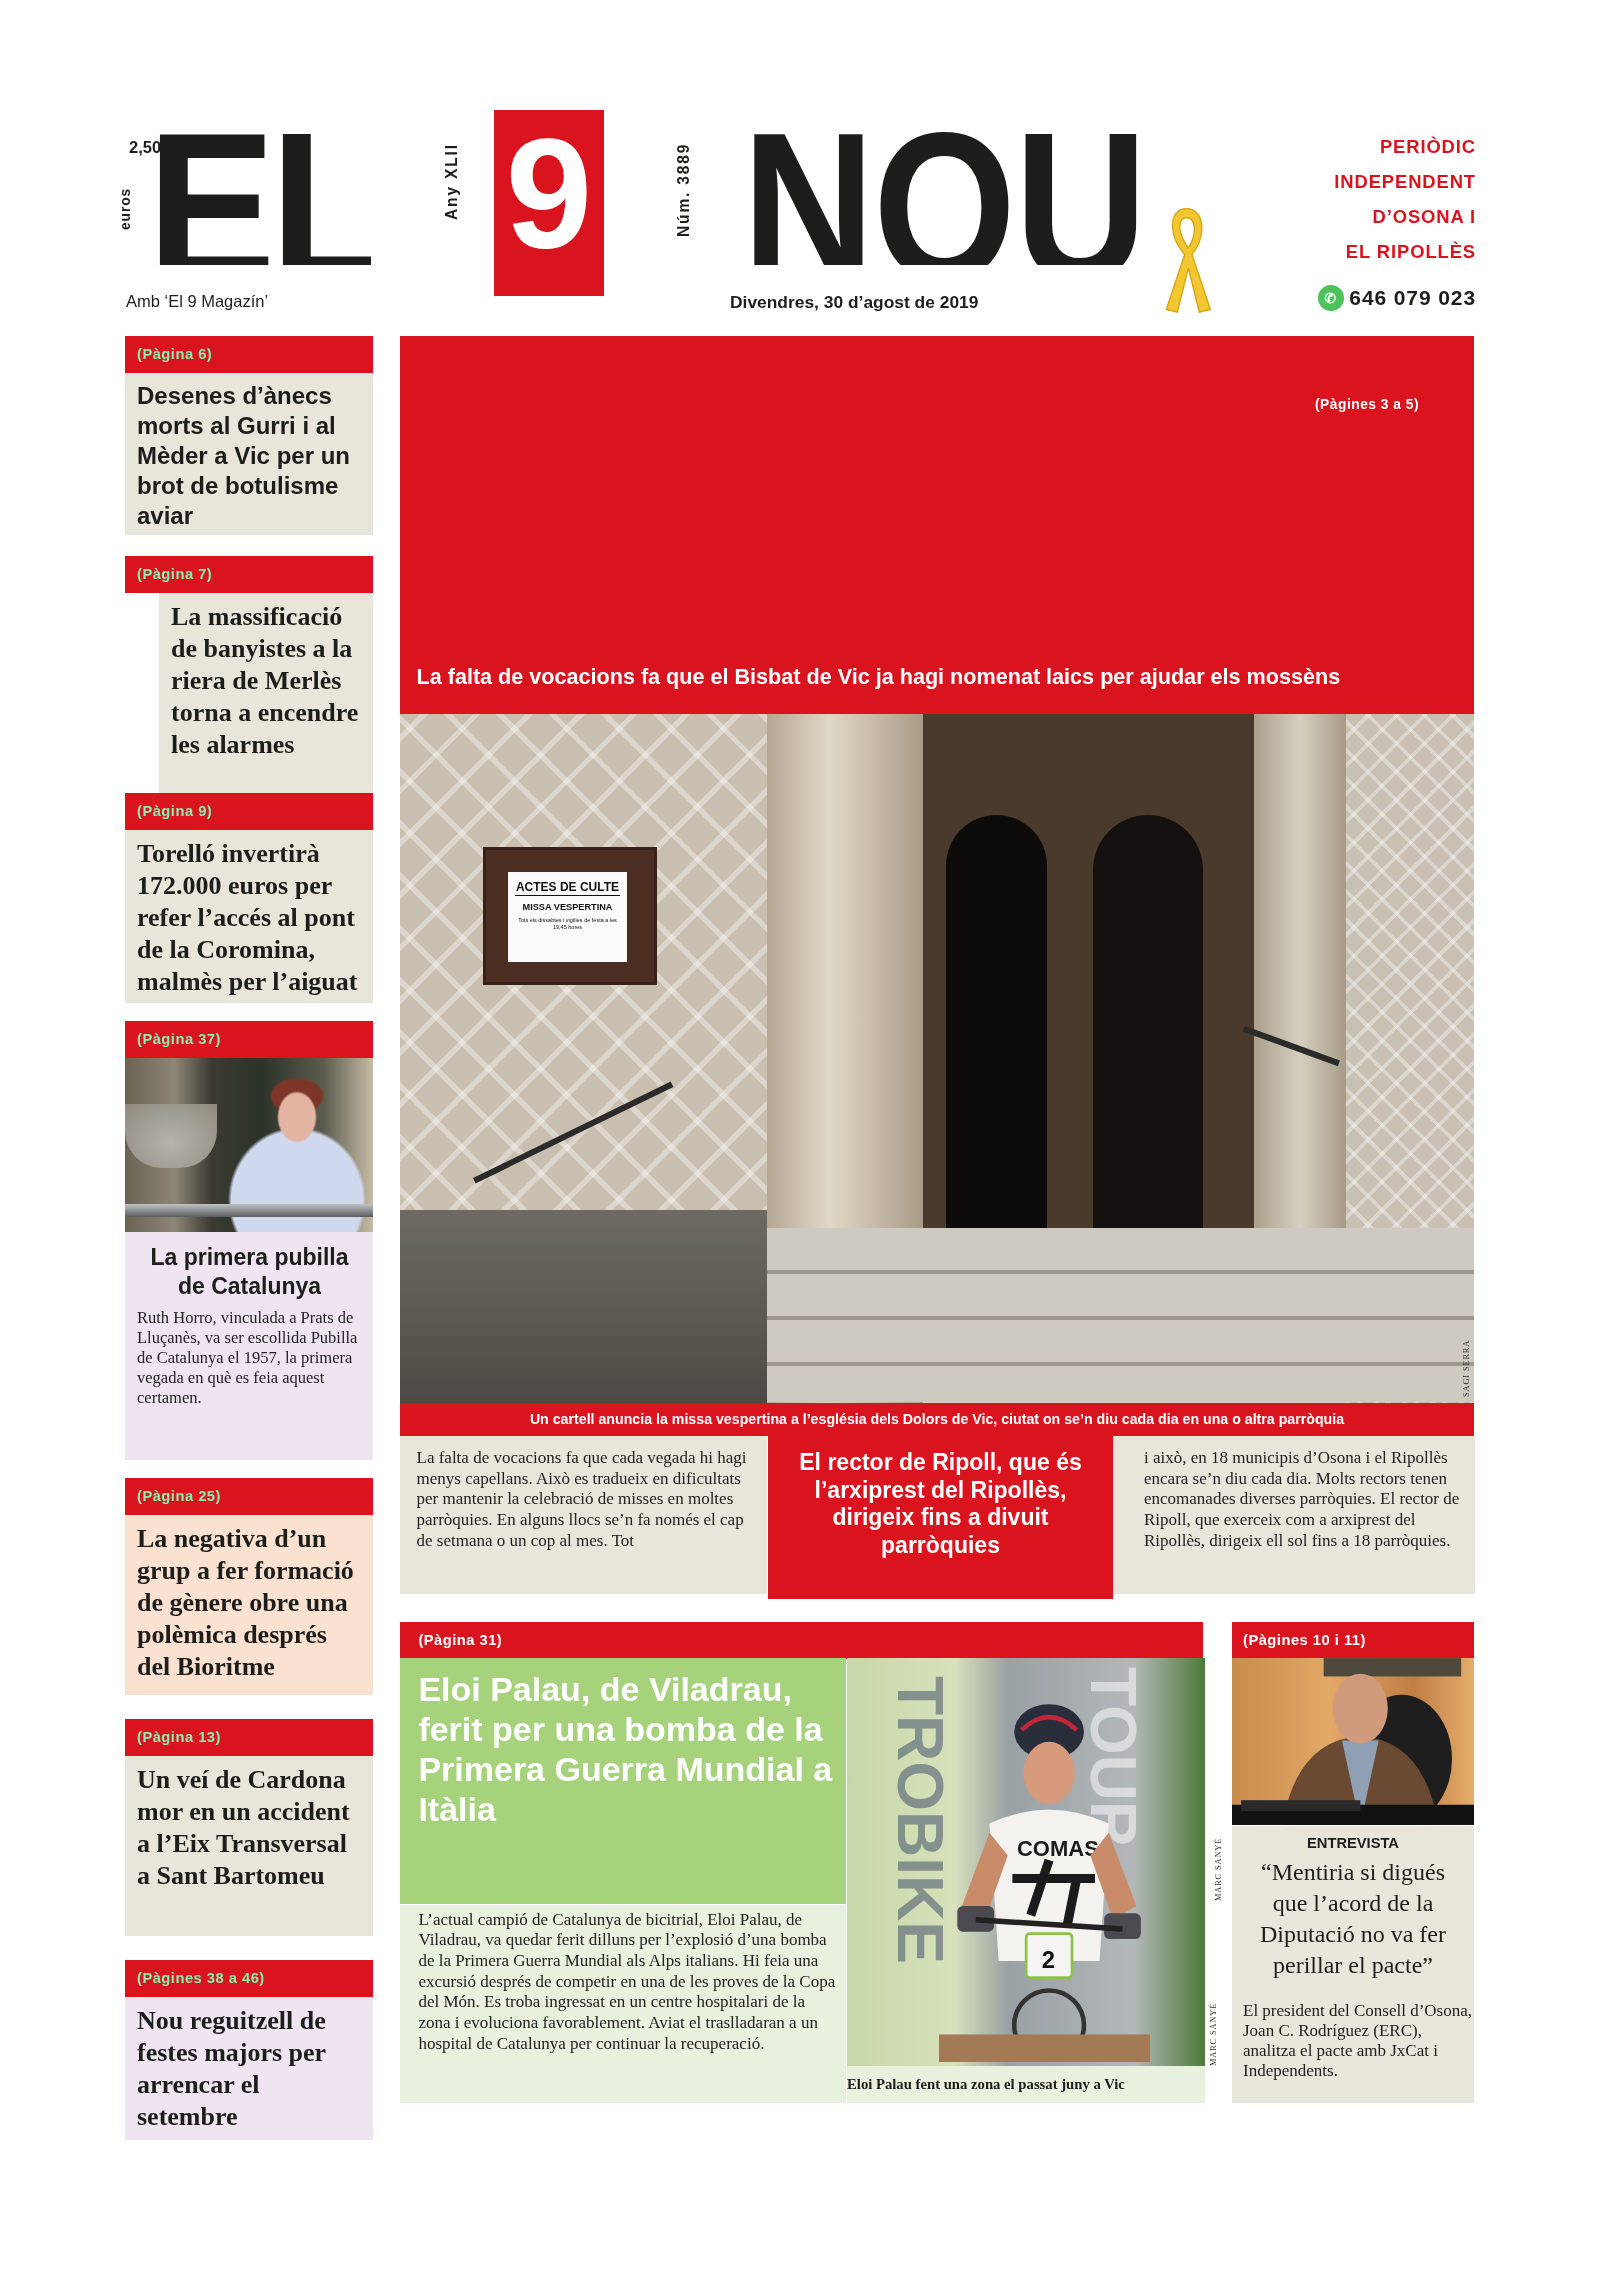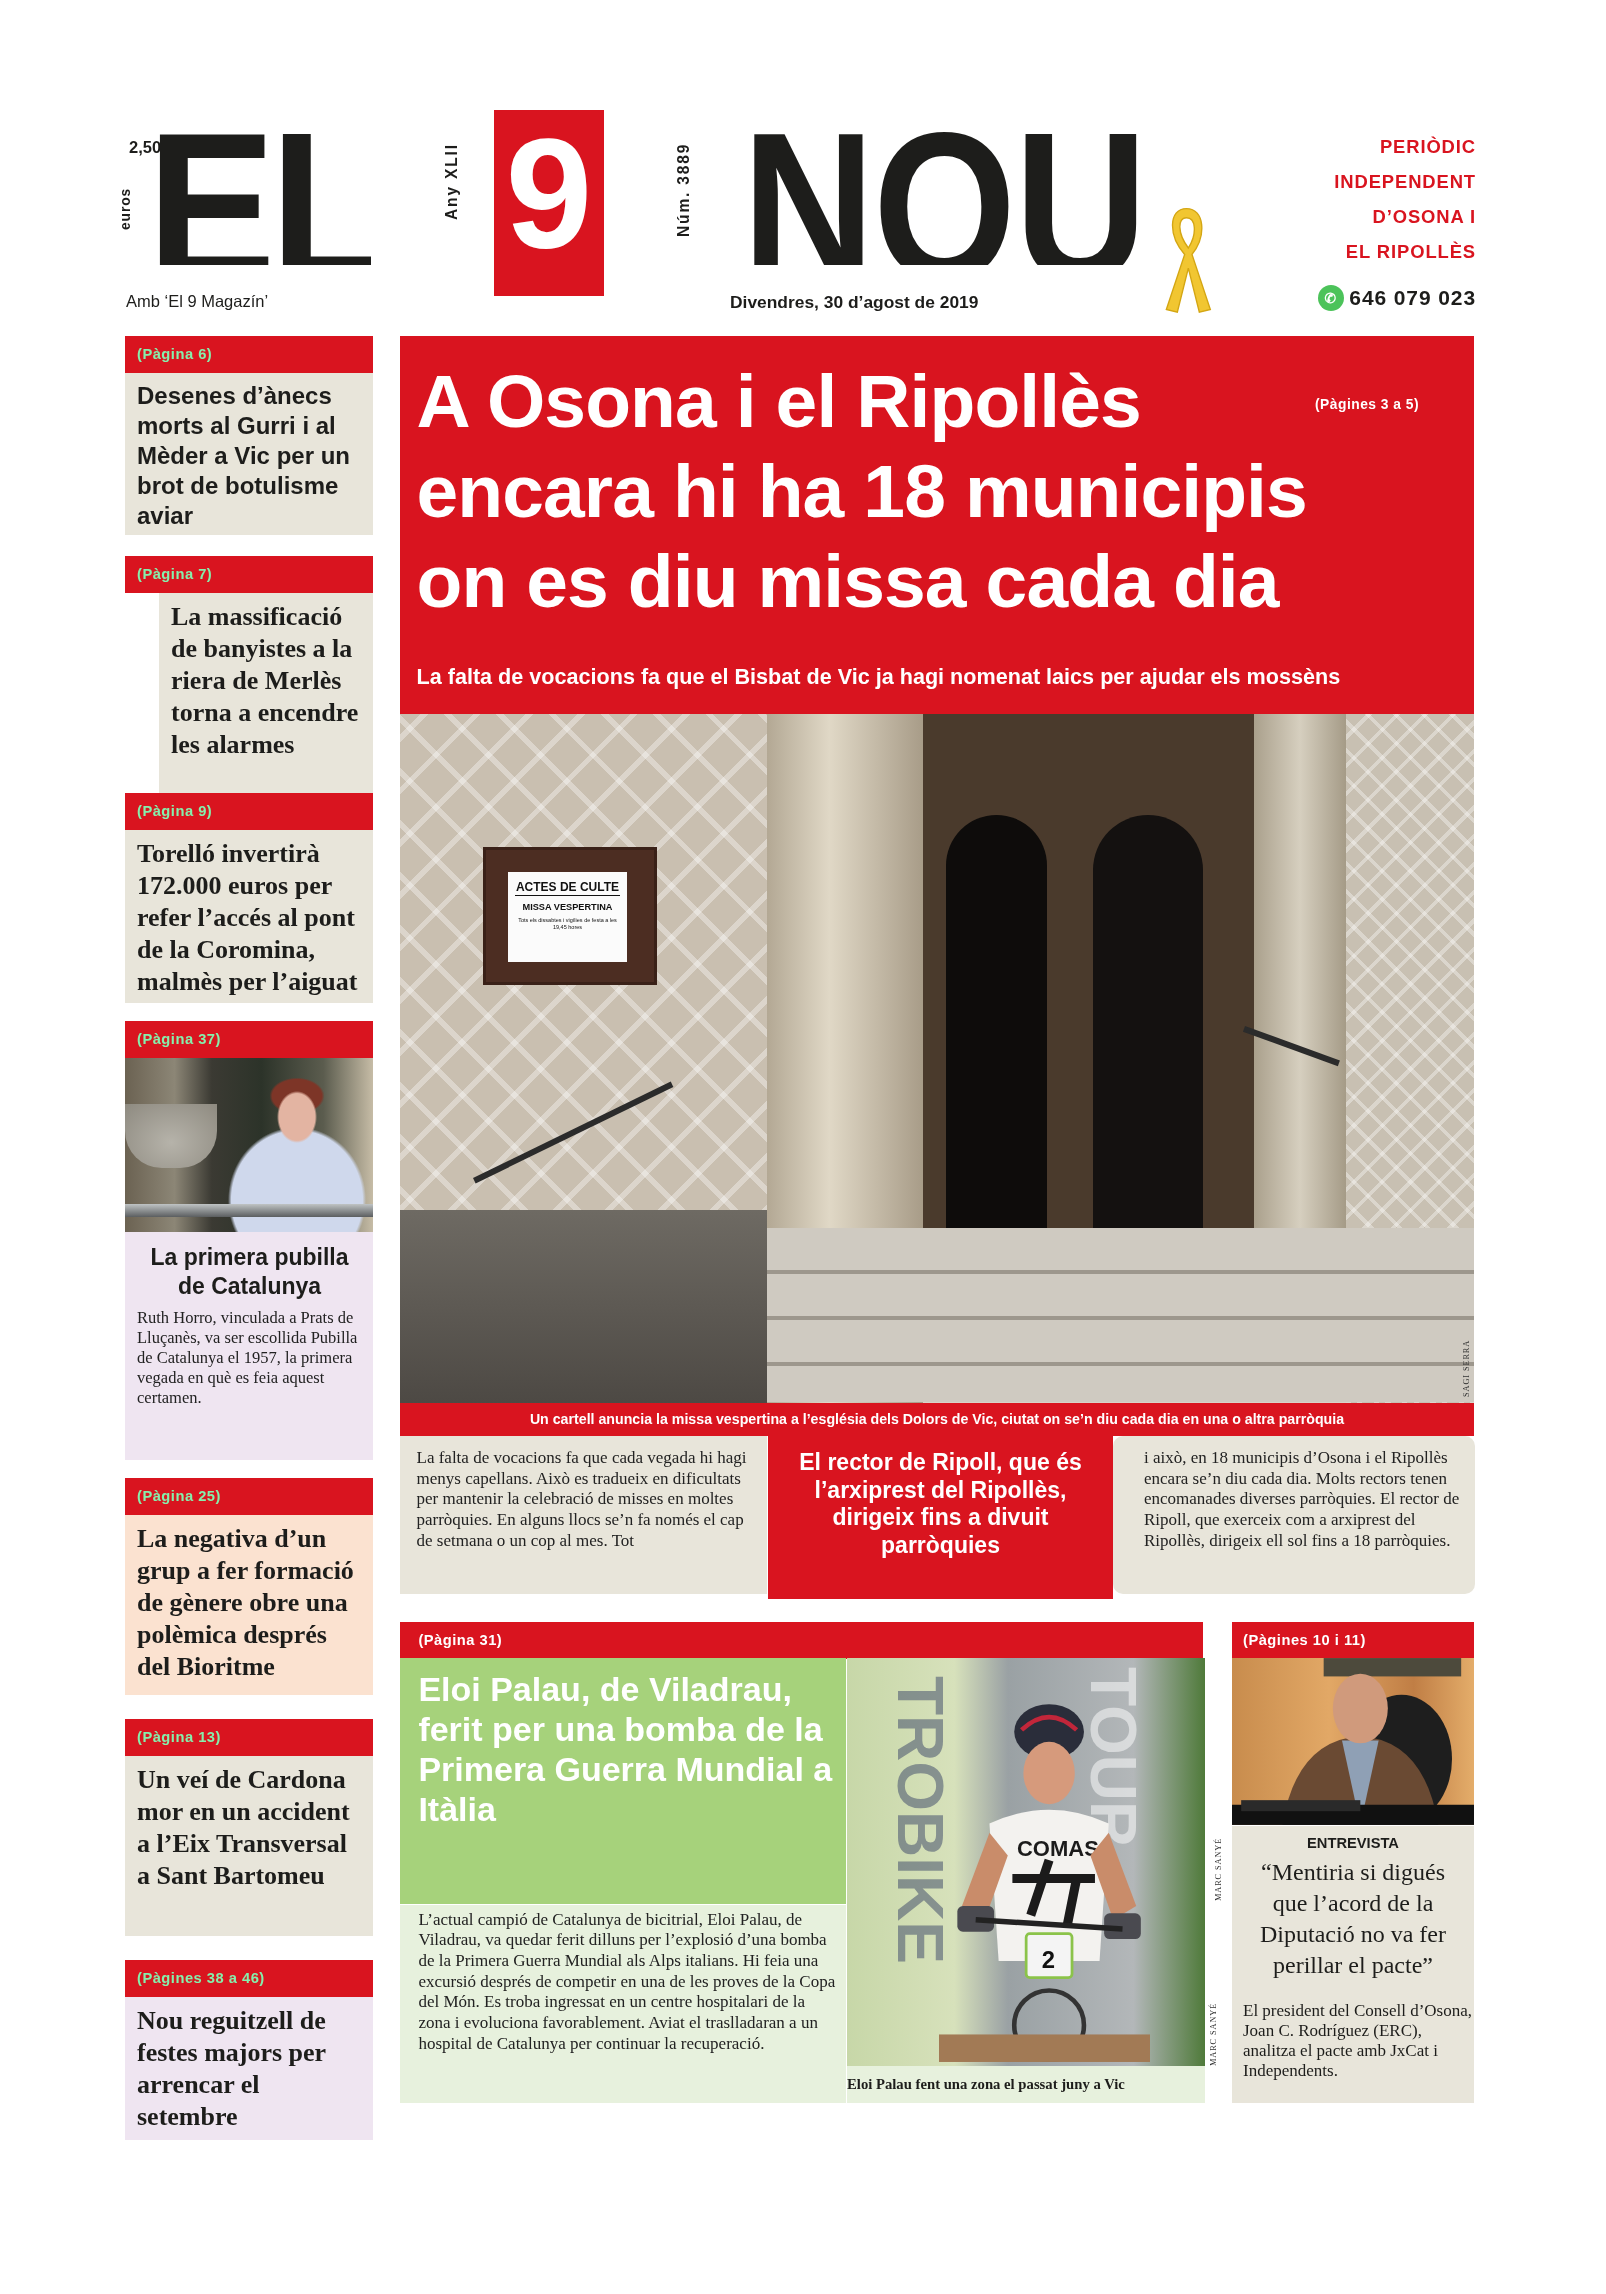--- a/index.html
+++ b/index.html
@@ -71,21 +71,21 @@
   .sign-frame { position:absolute; left:83px; top:133px; width:174px; height:138px; background:#4c2d22; border:3.7px solid #3a2118; }
   .sign { position:absolute; left:108px; top:158px; width:119px; height:90px; background:#fbfbfb; text-align:center; color:#111; }
   .sign .s1 { font-size: 12px; font-weight:bold; margin-top:8.3px; border-bottom: 1.8px solid #111; margin-left:7.3px; margin-right:7.3px; padding-bottom: 0.9px;}
   .sign .s2 { font-size: 9.2px; font-weight:bold; margin-top:5.5px; }
   .sign .s3 { font-size: 5.5px; margin-top:5.5px; line-height: 7.3px; padding: 0 5.5px; }
   .rail-l { position:absolute; left:73px; top:367px; width:220px; height:5.5px; background:#2b2b2b; transform: rotate(-26deg); transform-origin:left top; top: 464px; }
   .rail-r { position:absolute; left:845px; top:312px; width:101px; height:5.5px; background:#2b2b2b; transform: rotate(20deg); transform-origin:left top; }
   .credit-v { position:absolute; font-size: 8.3px; letter-spacing: 0.9px; transform: rotate(-90deg); transform-origin: left top; white-space: nowrap; color:#333; font-family: "Liberation Serif", serif; }
   .caption-bar { left: 400px; top: 1403px; width: 1074px; height: 33px; background: #d9141f; color: #fff; font-weight: bold; font-size: 14.2px; line-height: 33px; text-align: center; }
   .lead-col-l { left: 400px; top: 1436px; width: 367px; height: 158px; background: #e8e5da; padding: 12px 0 0 16.5px; }
-  .lead-col-r { left: 1113px; top: 1436px; width: 362px; height: 158px; background: #e8e5da; padding: 12px 0 0 31px; border-radius: 10px; }
+  .lead-col-r { left: 1113px; top: 1436px; width: 362px; height: 158px; background: #e8e5da; padding: 12px 0 0 31px; }
   .bodytxt { font-family: "Liberation Serif", serif; font-size: 17px; line-height: 20.7px; color: #222; }
   .pull { left: 768px; top: 1436px; width: 345px; height: 163px; background: #d9141f; color: #fff; text-align: center; font-weight: bold; font-size: 23px; line-height: 27.5px; padding-top: 13px; }
 
   
   .eloi-tag { left: 400px; top: 1622px; width: 803px; height: 37px; background: #d9141f; color: #fff; font-weight: bold; font-size: 14.7px; line-height: 37px; padding-left: 18.4px; letter-spacing: 0.5px; }
   .eloi-green { left: 400px; top: 1658px; width: 446px; height: 246px; background: #a6d27b; color: #fff; padding: 11px 9.2px 0 18.4px; }
   .eloi-h { font-weight: bold; font-size: 34px; line-height: 40px; }
   .eloi-sub { font-weight: bold; font-size: 16px; line-height: 20px; margin-top: 9.2px; }
   .eloi-body { left: 400px; top: 1905px; width: 446px; height: 198px; background: #e7f1dd; padding: 4.6px 5.5px 0 18.4px; }
   .eloi-photo { left: 847px; top: 1658px; width: 358px; height: 408px; overflow: hidden;
@@ -166,25 +166,20 @@
   <div class="tag">(Pàgina 13)</div>
   <div class="body beige hserif" style="height:180px;">Un veí de Cardona mor en un accident a l’Eix Transversal a Sant Bartomeu</div>
 </div>
 
 <div class="lbox" style="top:1960px;">
   <div class="tag">(Pàgines 38 a 46)</div>
   <div class="body lilac hserif" style="height:143px;">Nou reguitzell de festes majors per arrencar el setembre</div>
 </div>
 
 <div class="abs lead">
-  <div class="lead-h">
-    <div>A Osona i el Ripollès</div>
-    <div>encara hi ha 18 municipis</div>
-    <div>on es diu missa cada dia</div>
-  </div>
   <div class="lead-pages">(Pàgines 3 a 5)</div>
   <div class="lead-sub">La falta de vocacions fa que el Bisbat de Vic ja hagi nomenat laics per ajudar els mossèns</div>
 </div>
 
 <div class="abs lead-photo">
   <div class="wall-l"></div>
   <div class="wall-l-low"></div>
   <div class="pillar"></div>
   <div class="door-frame"></div>
   <div class="door-l"></div>

